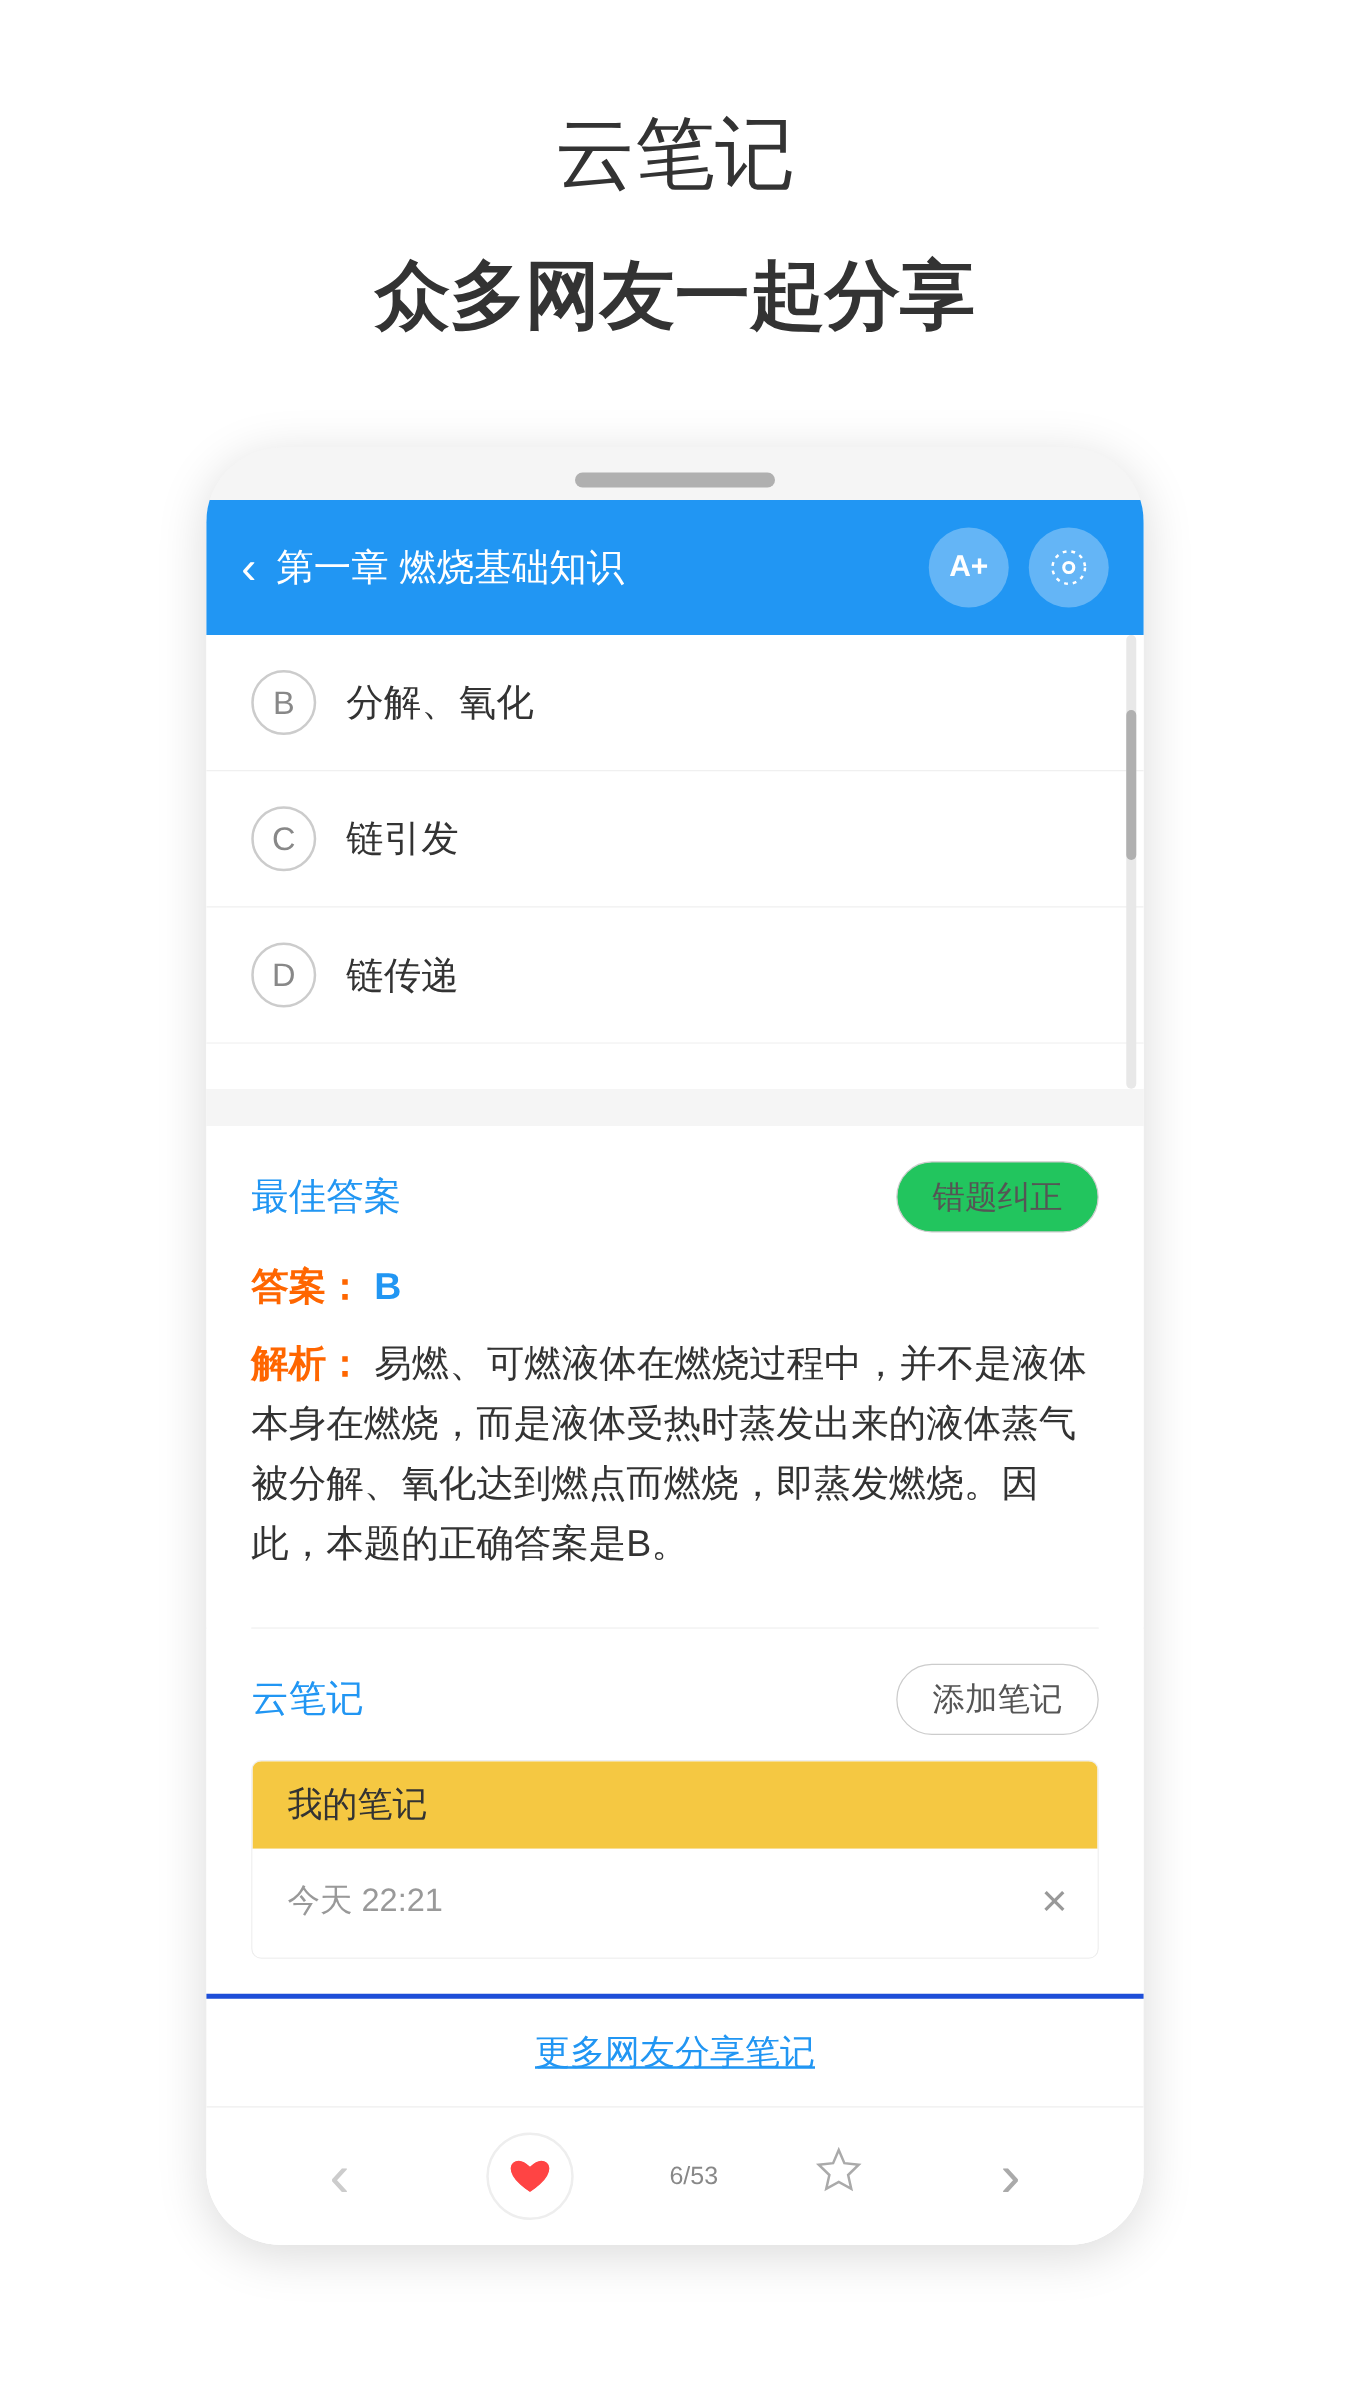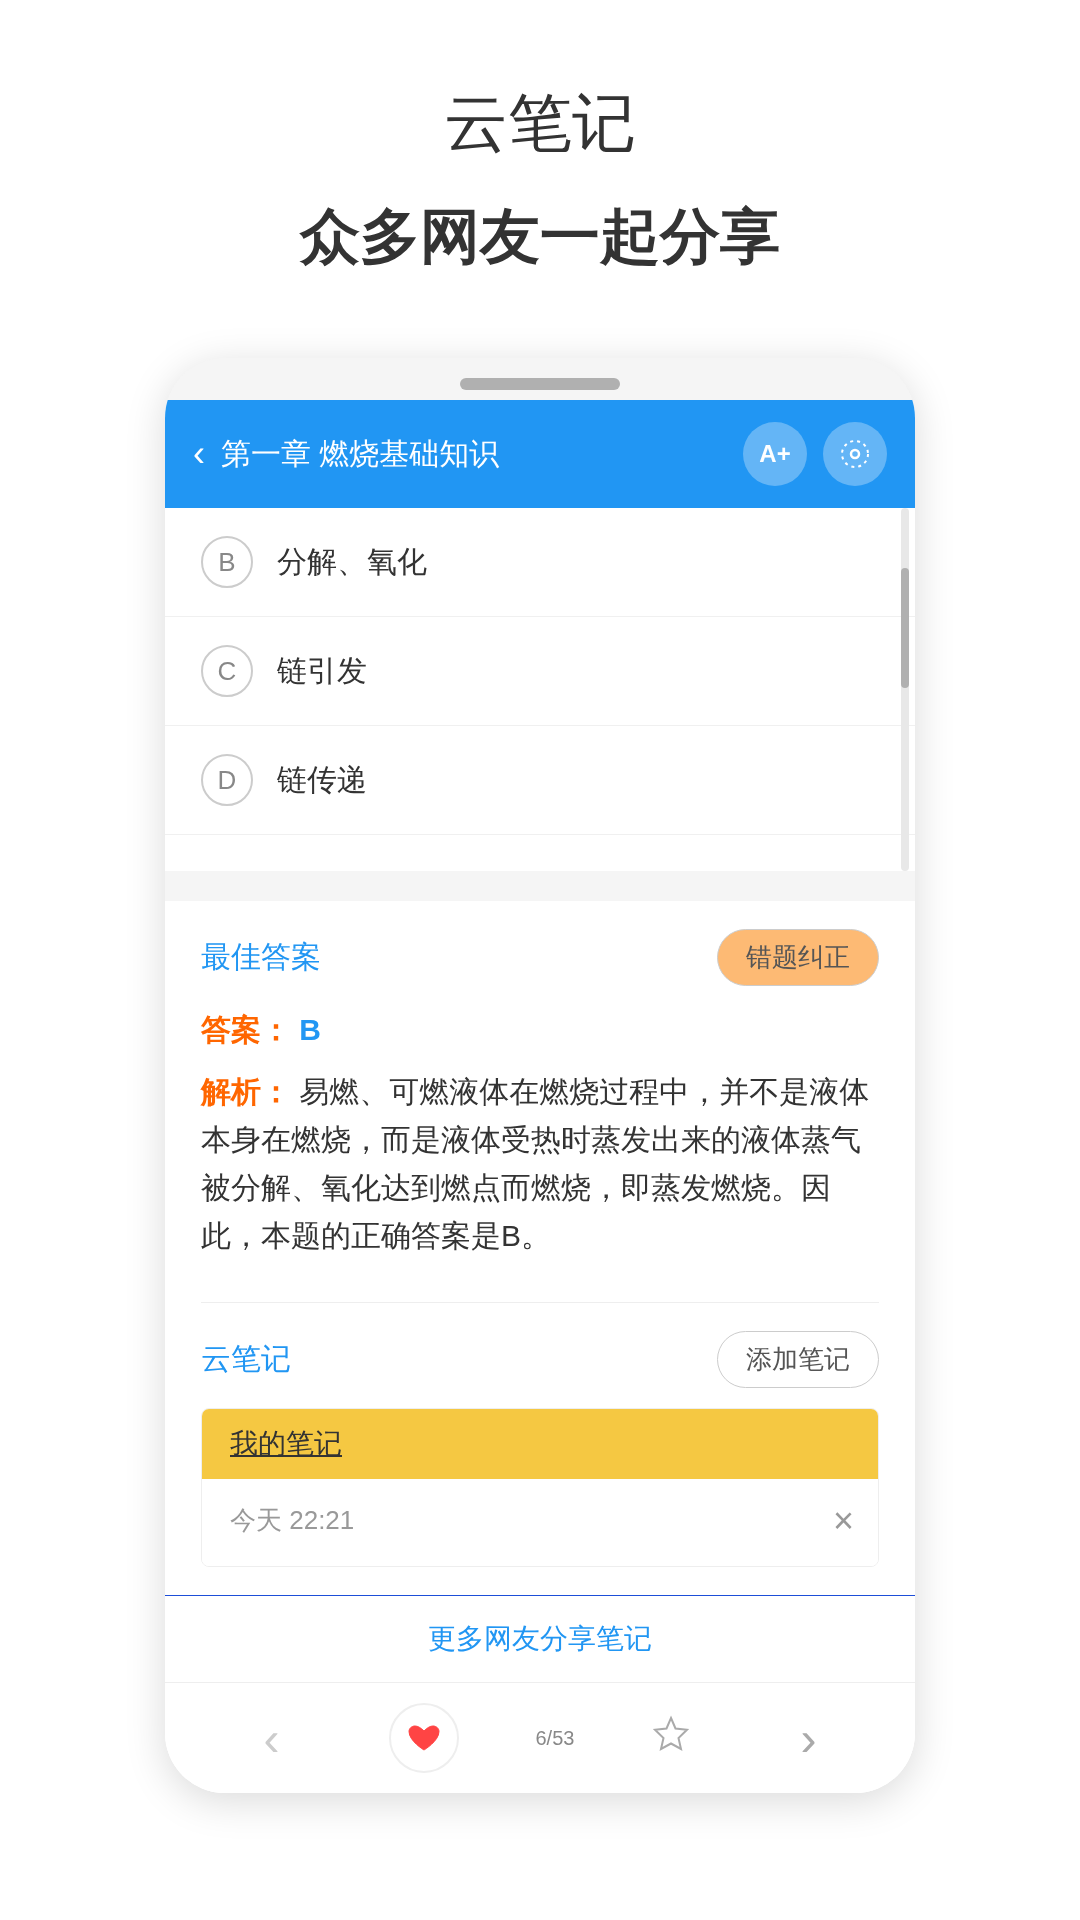--- a/index.html
+++ b/index.html
@@ -174,21 +174,21 @@
       font-size: 30px;
       color: #2196f3;
       font-weight: 500;
     }
     .error-correct-btn {
       border: 1px solid #cccccc;
       border-radius: 30px;
       padding: 10px 28px;
       font-size: 26px;
       color: #555555;
-      background: #fdba74;
+      background: #22c55e;
       cursor: pointer;
     }
     .answer-line {
       font-size: 30px;
       margin-bottom: 14px;
       line-height: 1.6;
     }
     .answer-label {
       color: #ff6600;
       font-weight: bold;
@@ -238,21 +238,20 @@
       cursor: pointer;
     }
 
     
     .my-note-header {
       background: #f5c842;
       padding: 16px 28px;
       font-size: 28px;
       color: #333333;
       font-weight: 500;
-      text-decoration: underline;
     }
     .my-note-content {
       background: white;
       padding: 24px 28px 28px;
       position: relative;
     }
     .note-title {
       font-size: 34px;
       color: #222222;
       font-weight: 500;
@@ -271,22 +270,23 @@
       cursor: pointer;
       line-height: 1;
     }
 
     
     .more-notes {
       text-align: center;
       padding: 24px;
       font-size: 28px;
       color: #2196f3;
-      border-top: 1px solid #1d4ed8;
-      cursor: pointer;
+      border-top: 4px solid #1d4ed8;
+      cursor: pointer;
+      text-decoration: underline;
     }
 
     
     .bottom-nav {
       display: flex;
       align-items: center;
       justify-content: space-around;
       padding: 20px 28px;
       border-top: 1px solid #eeeeee;
       background: white;

